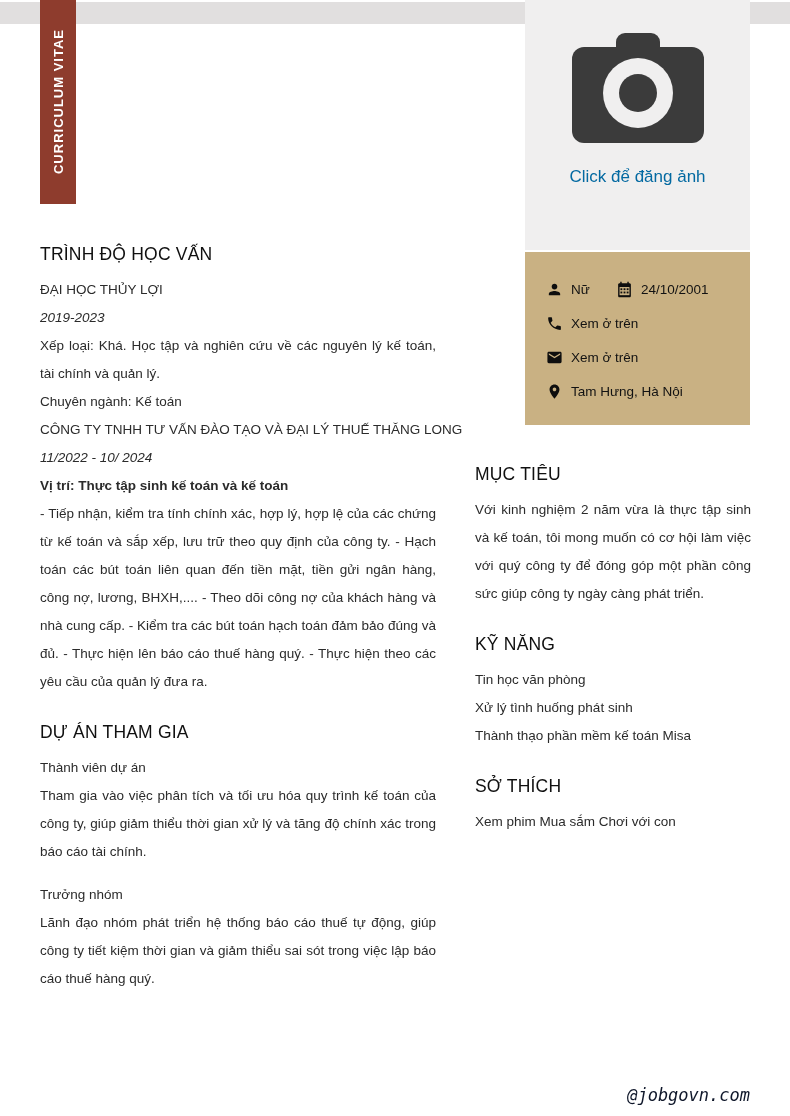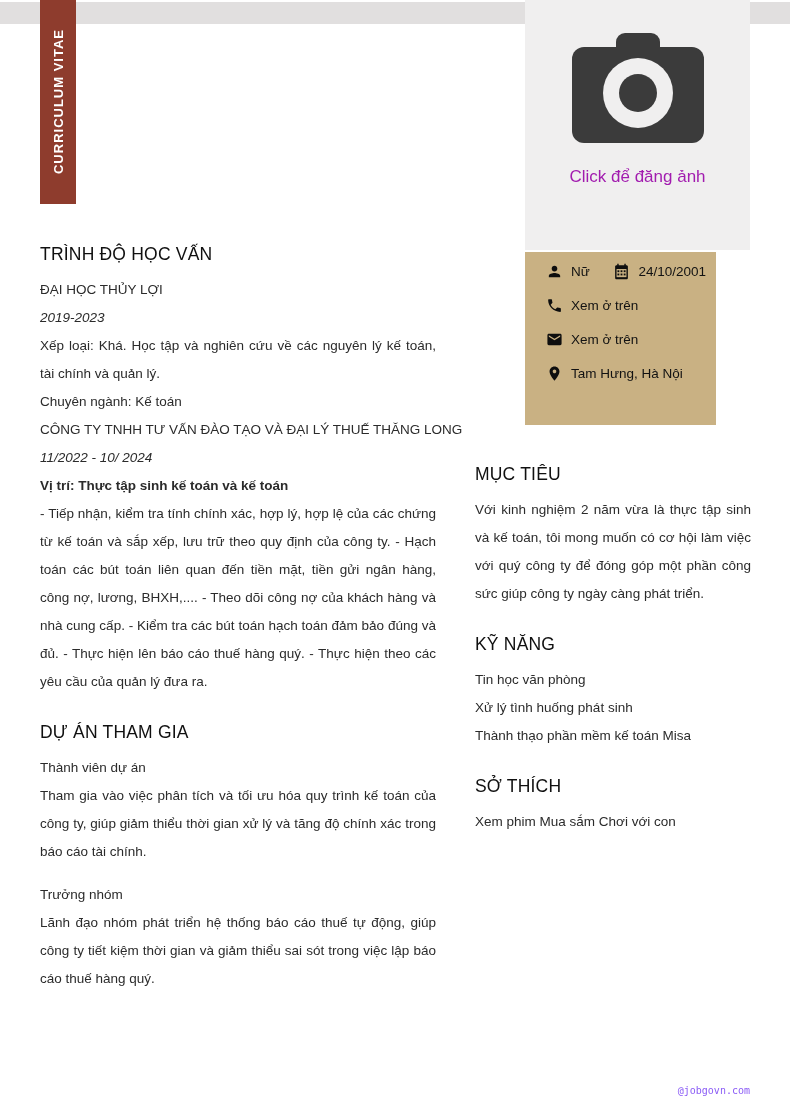--- a/index.html
+++ b/index.html
@@ -19,25 +19,25 @@
   }
   .name-block { position:absolute; left:85px; top:50px; width:370px; }
   .name { margin:0; font-size:40px; line-height:58px; font-weight:700; color:#141414; letter-spacing:0.3px; }
   .job-title { margin-top:12px; font-size:17px; font-weight:700; color:#141414; }
 
   .photo-box {
     position:absolute; left:525px; top:0; width:225px; height:250px;
     background:#f0efef; text-align:center; cursor:pointer;
   }
   .photo-box svg { margin-top:33px; }
-  .photo-caption { margin-top:20px; font-size:17px; color:#a21caf; }
+  .photo-caption { margin-top:20px; font-size:17px; color:#0369a1; }
 
   .info-box {
-    position:absolute; left:525px; top:252px; width:191px; height:173px;
-    padding:2px 10px 0 21px; color:#121212;
+    position:absolute; left:525px; top:252px; width:225px; height:173px;
+    padding:20px 10px 0 21px; color:#121212;
   }
   .info-row { display:flex; align-items:center; height:34px; font-size:13.5px; }
   .info-pair { display:flex; align-items:center; }
   .info-pair.first { width:70px; }
   .icn { width:17px; height:17px; margin-right:8px; flex:none; color:#0e0e0e; }
   .icn svg { display:block; width:17px; height:17px; }
 
   .left-col  { position:absolute; left:40px;  top:242px; width:396px; }
   .right-col { position:absolute; left:475px; top:462px; width:276px; }
 
@@ -46,21 +46,21 @@
 
   p.line { margin:0; font-size:13.5px; line-height:28px; color:#2b2b2b; }
   .bold-sub { font-weight:400; font-size:12.5px; color:#161616; white-space:nowrap; }
   .italic { font-style:italic; }
   .bold { font-weight:700; color:#161616; }
   .justify { text-align:justify; }
   .proj-block2 { margin-top:15px; }
 
   .watermark {
     position:absolute; right:40px; top:1085px;
-    font-family:"DejaVu Sans Mono", monospace; font-size:10px; color:#8b5cf6;
+    font-family:"DejaVu Sans Mono", monospace; font-size:17px; color:#0f172a;font-style:italic;
   }
 </style>
 </head>
 <body>
 
 <div class="page">
 
   <div class="topbar" style="background-color: rgb(225, 223, 223);"></div>
 
   <div class="cv-tab" style="background-color: rgb(142, 60, 45);">

